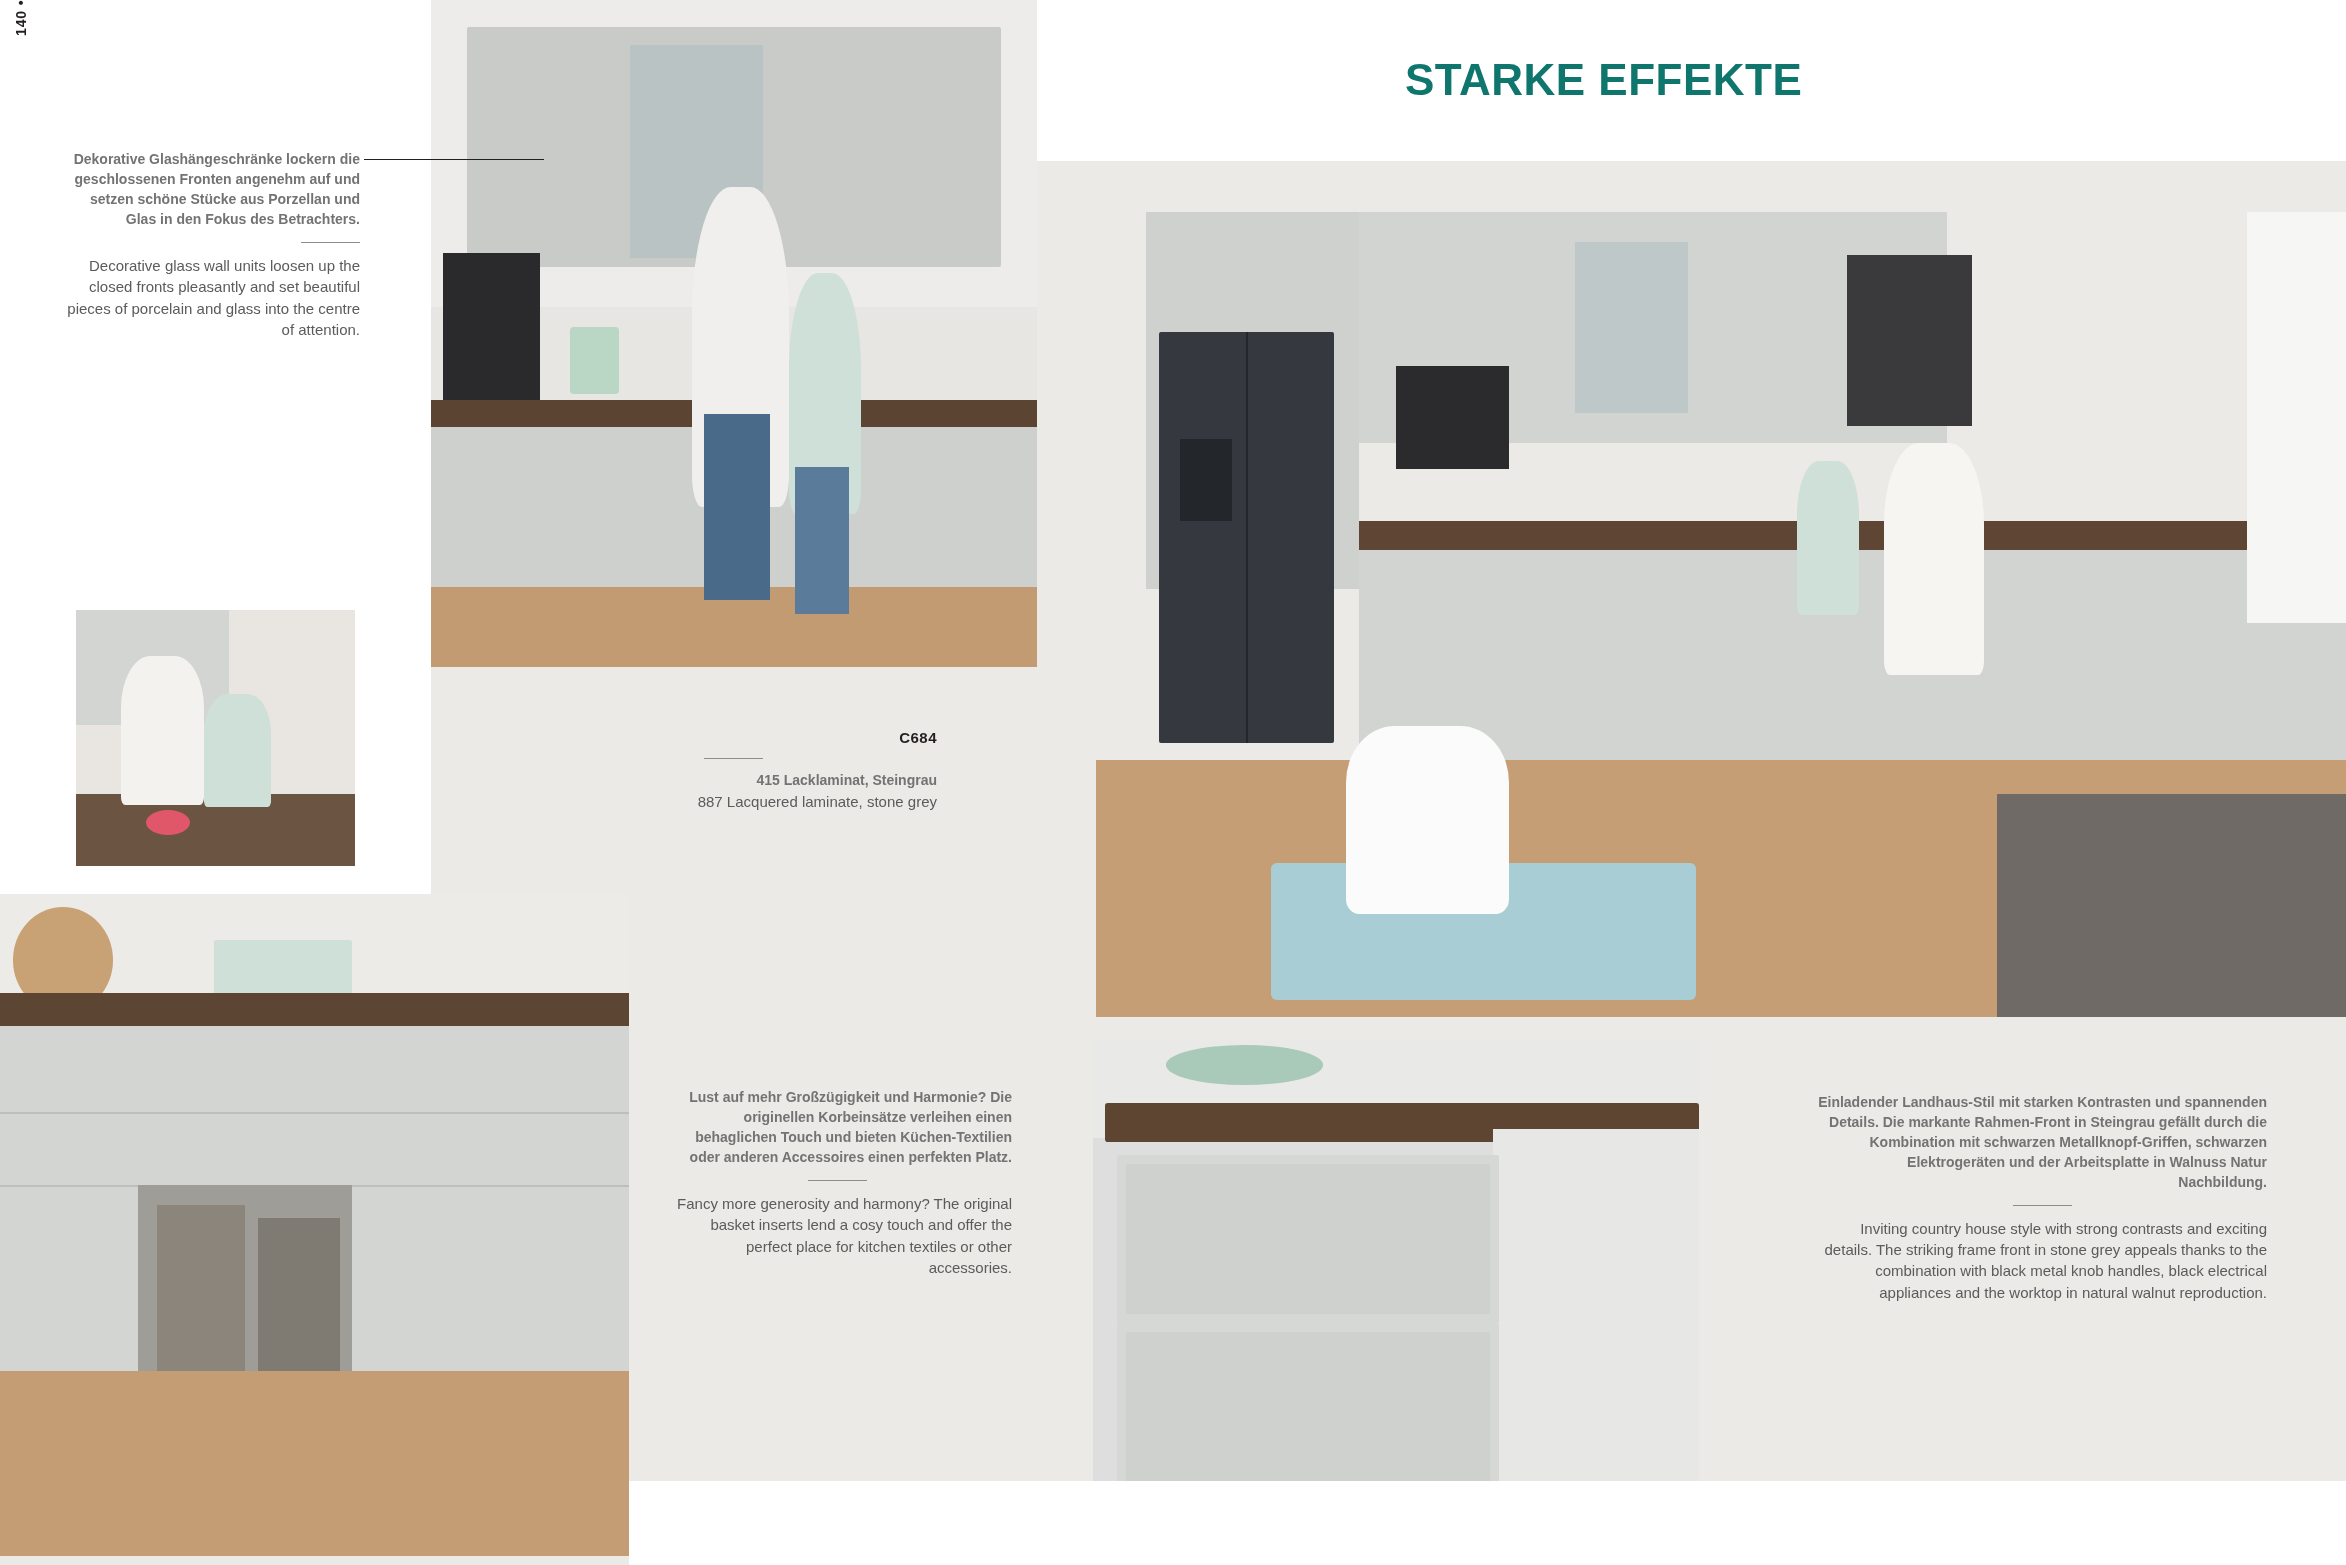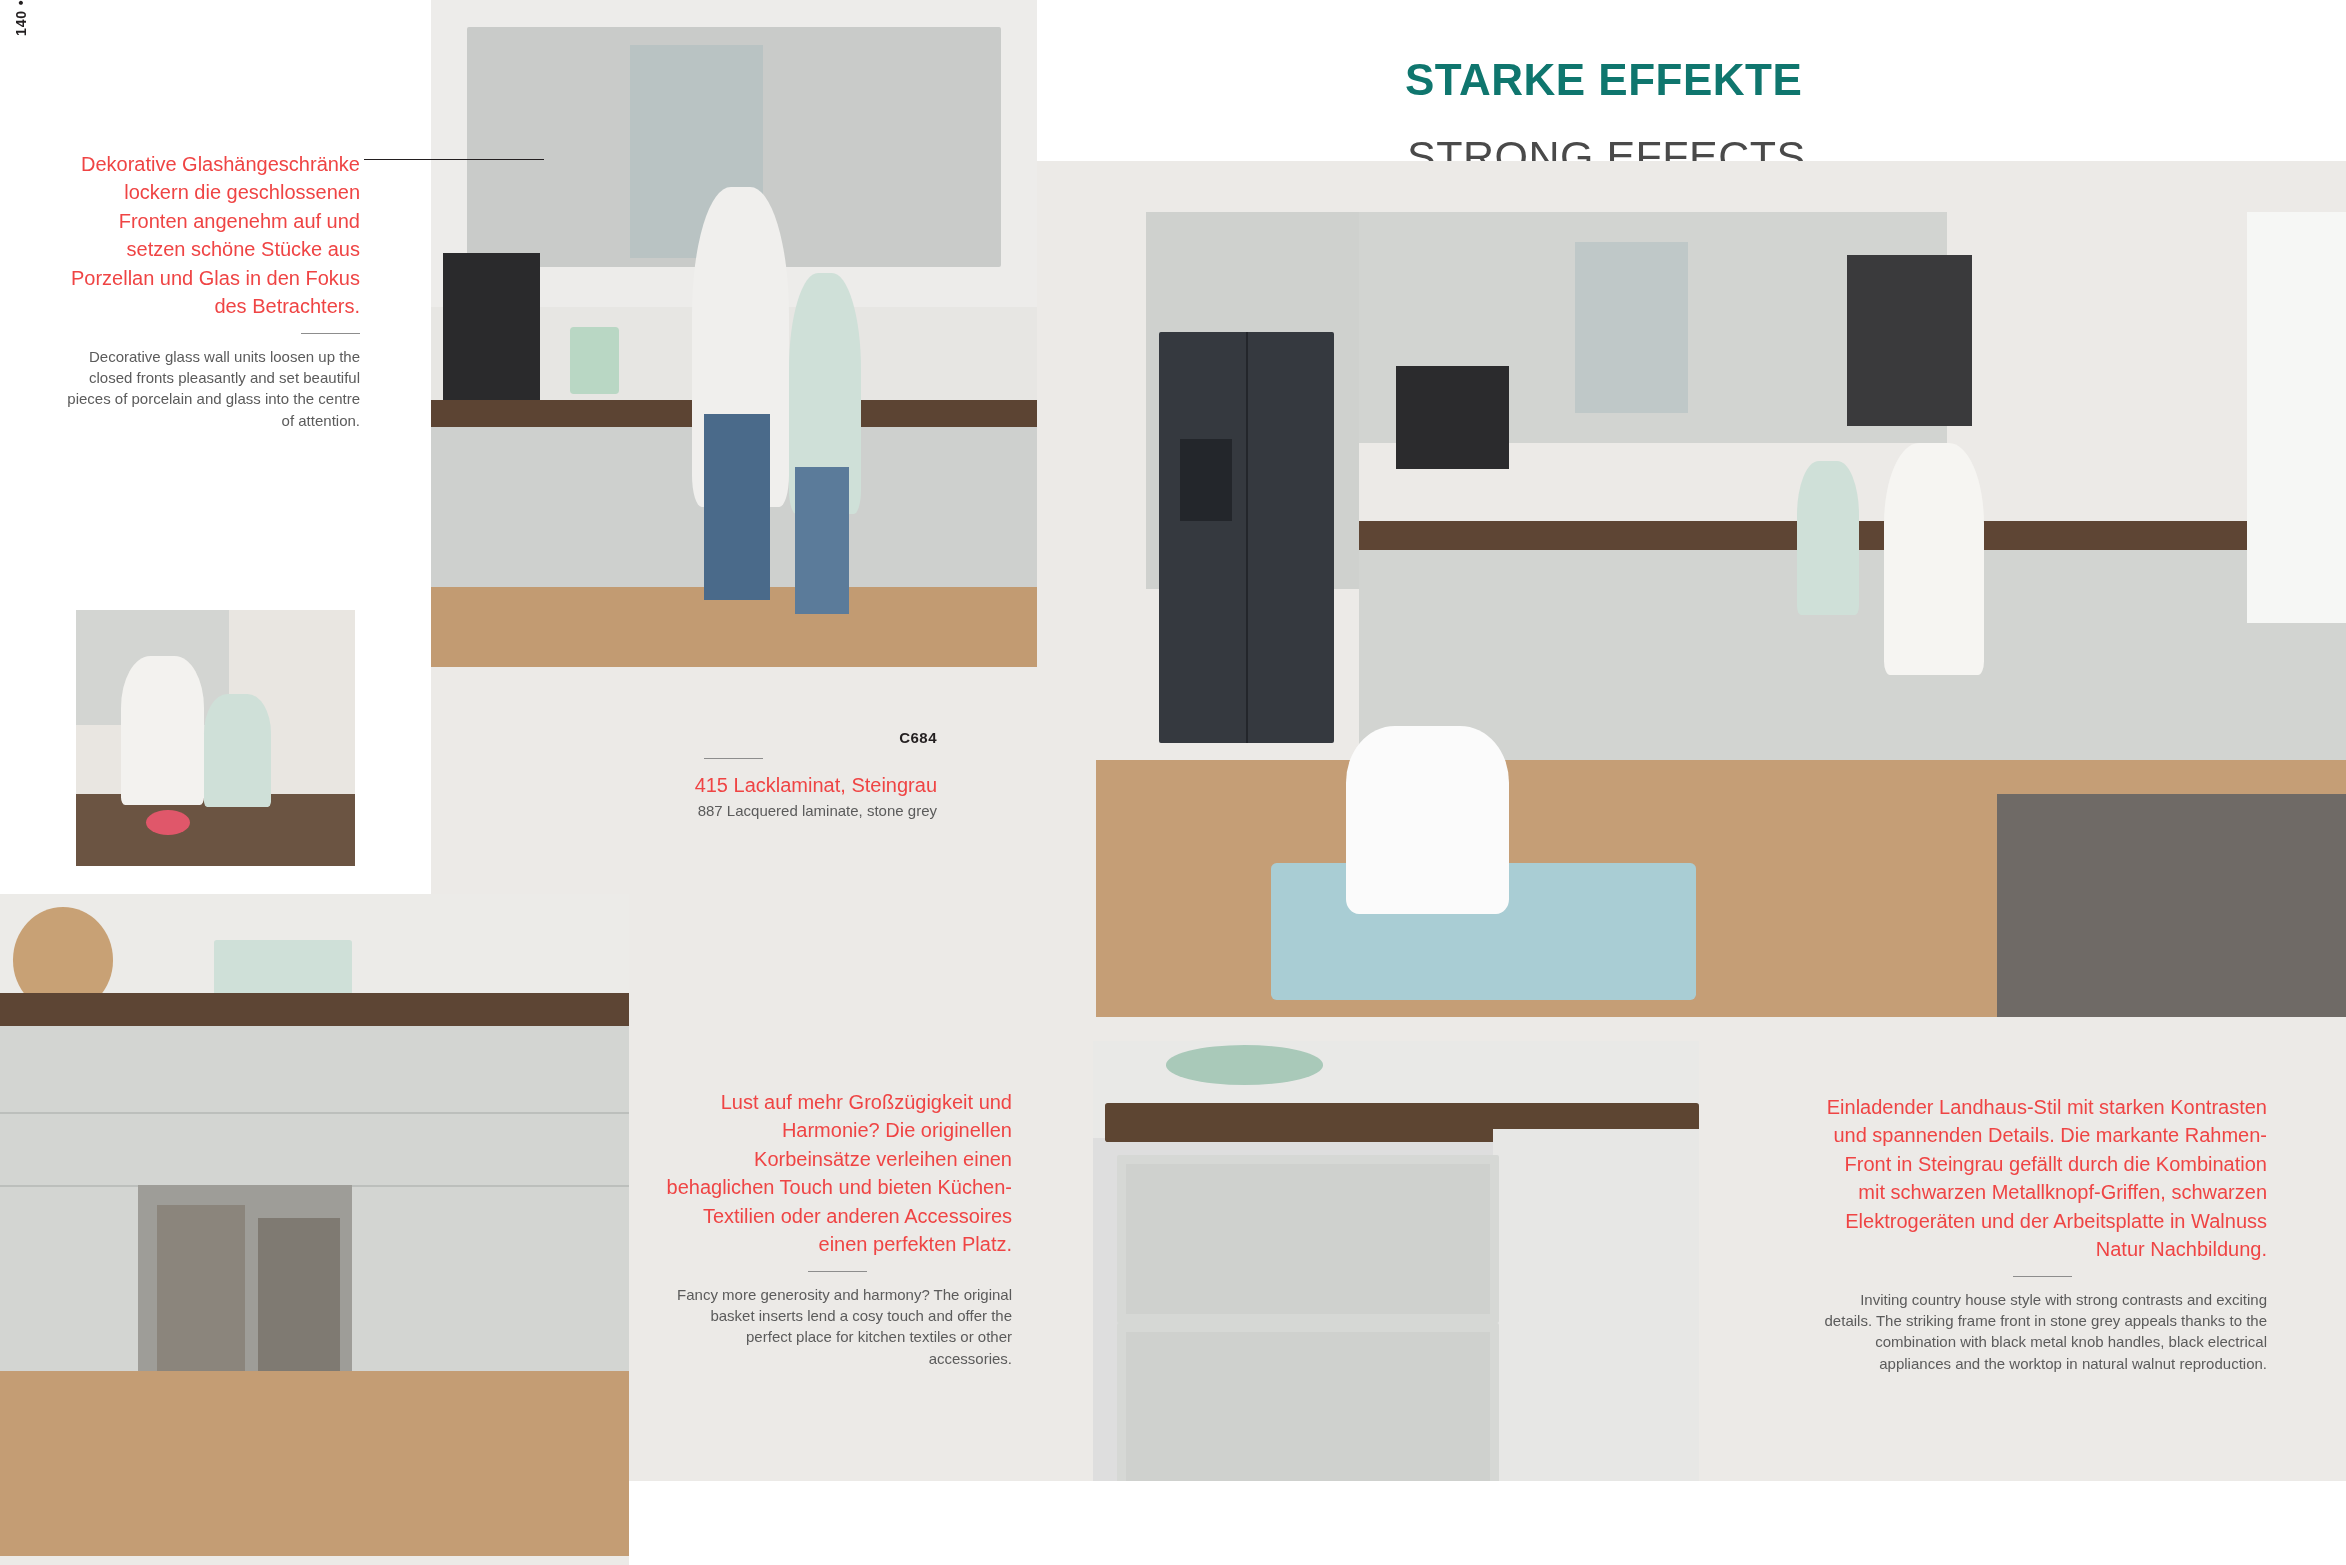--- a/index.html
+++ b/index.html
@@ -14,23 +14,23 @@
 
   
   .photo{position:absolute;overflow:hidden;background:#d9d9d9;}
 
   
   .bg-grey-left{position:absolute;background:#eceae7;}
   .bg-white{position:absolute;background:#ffffff;}
 
   
   .txt-de{
-    font-weight:normal;
-    color:#ef4444;
-    font-size:20px;
+    font-weight:bold;
+    color:#737373;
+    font-size:14px;
     line-height:1.42;
   }
   .txt-en{
     color:#5b5b5b;
     font-size:15px;
     line-height:1.42;
   }
   .rule{
     width:59px;height:0.9px;background:#8d8d8d;margin:12.3px auto;
   }
@@ -169,21 +169,20 @@
   <div class="bg-white" style="left:0;top:0;width:431px;height:894px;"></div>
 
   <div class="pagenum">140 • 141</div>
 
   <div class="sidelabel" style="left:53px;top:1505px;">
     <span>Landhausglück</span>
     <span class="thin">Cottage Bliss</span>
   </div>
 
   <div class="headline-de" style="left:1405px;top:55px;">STARKE EFFEKTE</div>
-  <div class="headline-en" style="left:1407px;top:132px;">STRONG EFFECTS</div>
 
   <div class="logo" style="left:1997px;top:175px;width:246px;">
     <div class="brand"><span>culineo</span><span class="reg">®</span></div>
     <div class="claim">Aus Liebe zur Küche</div>
   </div>
 
   <div class="photo" id="photo-kitchen-glass">
     <div class="wall"></div>
       <div class="upper"></div>
       <div class="glassdoor"></div>

